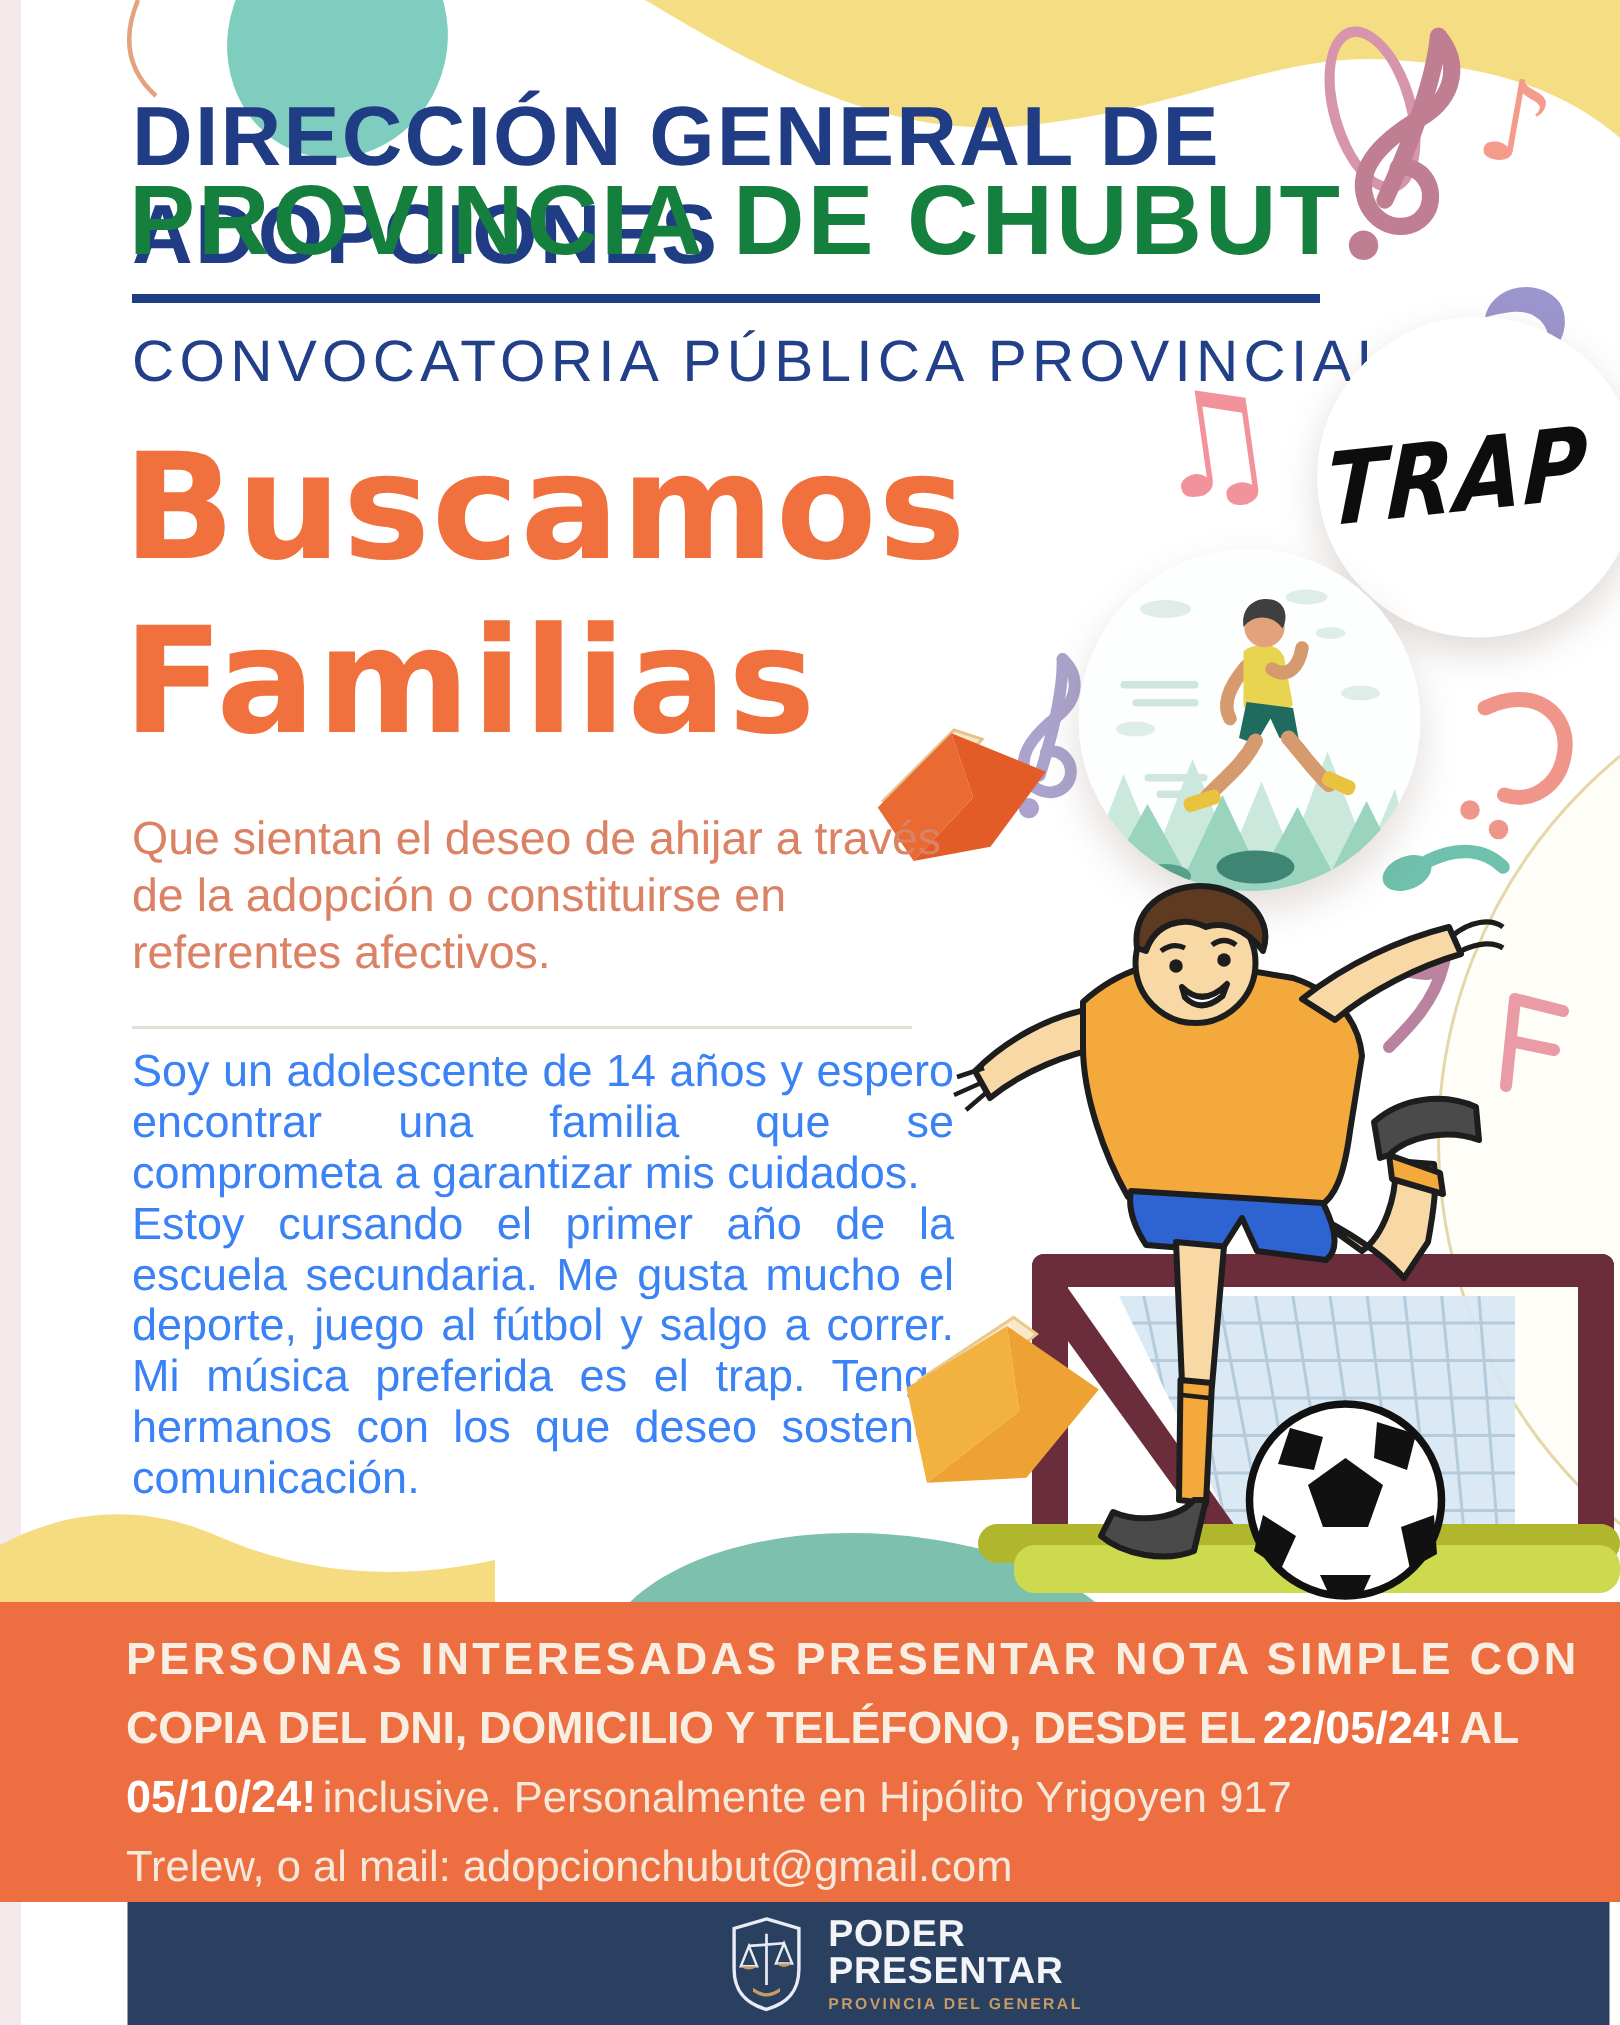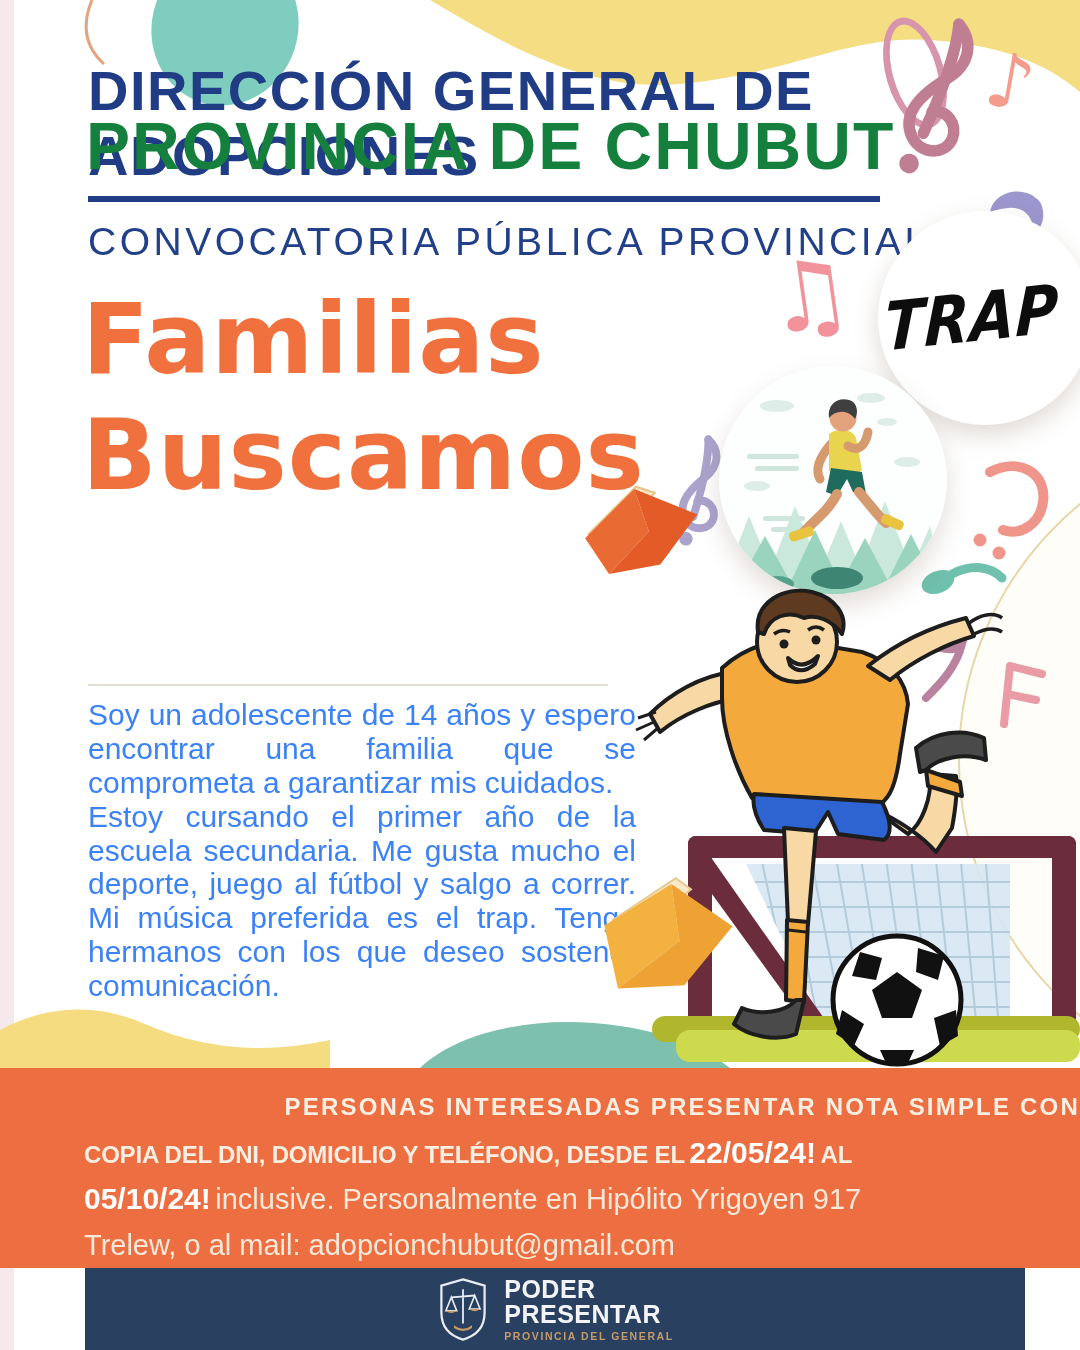--- a/index.html
+++ b/index.html
@@ -42,27 +42,27 @@
                letter-spacing:1px;margin-right:26px;}
   .runner-circle{left:719px;top:366px;width:228px;height:228px;border-radius:50%;background:#fdfefe;
                box-shadow:0 12px 26px rgba(110,85,70,.20);z-index:4;overflow:hidden;}
   
   .scene{left:560px;top:572px;width:520px;height:496px;z-index:4;}
   .book-deco{left:575px;top:466px;width:140px;height:135px;z-index:2;transform:rotate(-6deg);}
   
   .cta-band{left:0;top:1068px;width:1080px;height:200px;background:#ed6e41;z-index:5;
             padding:16px 0 0 84px;box-sizing:border-box;color:#f8efe2;}
   .cta-line{white-space:nowrap;height:46px;line-height:46px;}
-  .cta-bold{font-weight:700;font-size:24px;letter-spacing:-0.2px;text-align:right;}
+  .cta-bold{font-weight:700;font-size:30px;letter-spacing:-0.2px;}
   .cta-line1{letter-spacing:2.2px;}
   .cta-light{font-weight:400;font-size:29px;color:#f6e9da;}
   .cta-date{font-weight:700;font-size:30px;color:#ffffff;}
   
   .footer-band{left:85px;top:1268px;width:940px;height:82px;background:#2a4061;z-index:6;
-               display:flex;align-items:center;justify-content:center;gap:14px;}
+               display:flex;align-items:center;justify-content:center;gap:14px;padding-left:48px;}
   .footer-text{display:flex;flex-direction:column;line-height:1;}
   .footer-org{color:#f2f4f8;font-weight:700;font-size:25px;letter-spacing:0.5px;}
   .footer-sub{color:#c89a66;font-size:10.5px;font-weight:700;letter-spacing:1.6px;margin-top:4px;}
 </style>
 </head>
 <body>
 
 <div class="poster">
 
   <div class="abs edge-strip"></div>
@@ -111,22 +111,22 @@
   <svg class="abs deco" style="left:420px;top:1018px;width:310px;height:50px;" viewBox="0 0 310 50">
     <path d="M0 50 C40 12 120 -4 200 8 C255 16 290 34 310 50 Z" fill="#7ec0ae"></path>
   </svg>
 
   <div class="abs hdr1">DIRECCIÓN GENERAL DE ADOPCIONES</div>
   <div class="abs hdr2">PROVINCIA DE CHUBUT</div>
   <div class="abs hdr-rule"></div>
   <div class="abs hdr3">CONVOCATORIA PÚBLICA PROVINCIAL</div>
 
   <div class="abs big-title">
+    <div>Buscamos</div>
     <div>Familias</div>
-    <div>Buscamos</div>
   </div>
 
   <div class="abs trap-circle">
     <span>TRAP</span>
   </div>
 
   <div class="abs runner-circle">
     <svg width="228" height="228" viewBox="0 0 228 228">
       <circle cx="114" cy="114" r="114" fill="#fdfefe"></circle>
       <g fill="#dfede8">
@@ -171,20 +171,21 @@
     </svg>
   </div>
 
   <svg class="abs book-deco" viewBox="0 0 140 135">
     <path d="M14 62 L66 20 L84 28 L34 74 Z" fill="#f7e7c6" stroke="#e6c388" stroke-width="2"></path>
     <path d="M20 66 L70 24 L78 56 L38 92 Z" fill="#fdf3dd"></path>
     <path d="M10 66 L64 22 L74 66 L30 104 Z" fill="#ea6a33"></path>
     <path d="M64 22 L124 54 L82 100 L30 104 L74 66 Z" fill="#e35b26"></path>
   </svg>
 
+  <div class="abs intro">Que sientan el deseo de ahijar a través de la adopción o constituirse en referentes afectivos.</div>
   <div class="abs thin-rule"></div>
   <div class="abs story">
     <p>Soy un adolescente de 14 años y espero encontrar una familia que se comprometa a garantizar mis cuidados.</p>
     <p>Estoy cursando el primer año de la escuela secundaria. Me gusta mucho el deporte, juego al fútbol y salgo a correr. Mi música preferida es el trap. Tengo hermanos con los que deseo sostener comunicación.</p>
   </div>
 
   <svg class="abs scene" viewBox="0 0 520 496">
     <defs>
       <clipPath id="netclip">
           <polygon points="186,292 450,292 450,452 264,452"></polygon>

